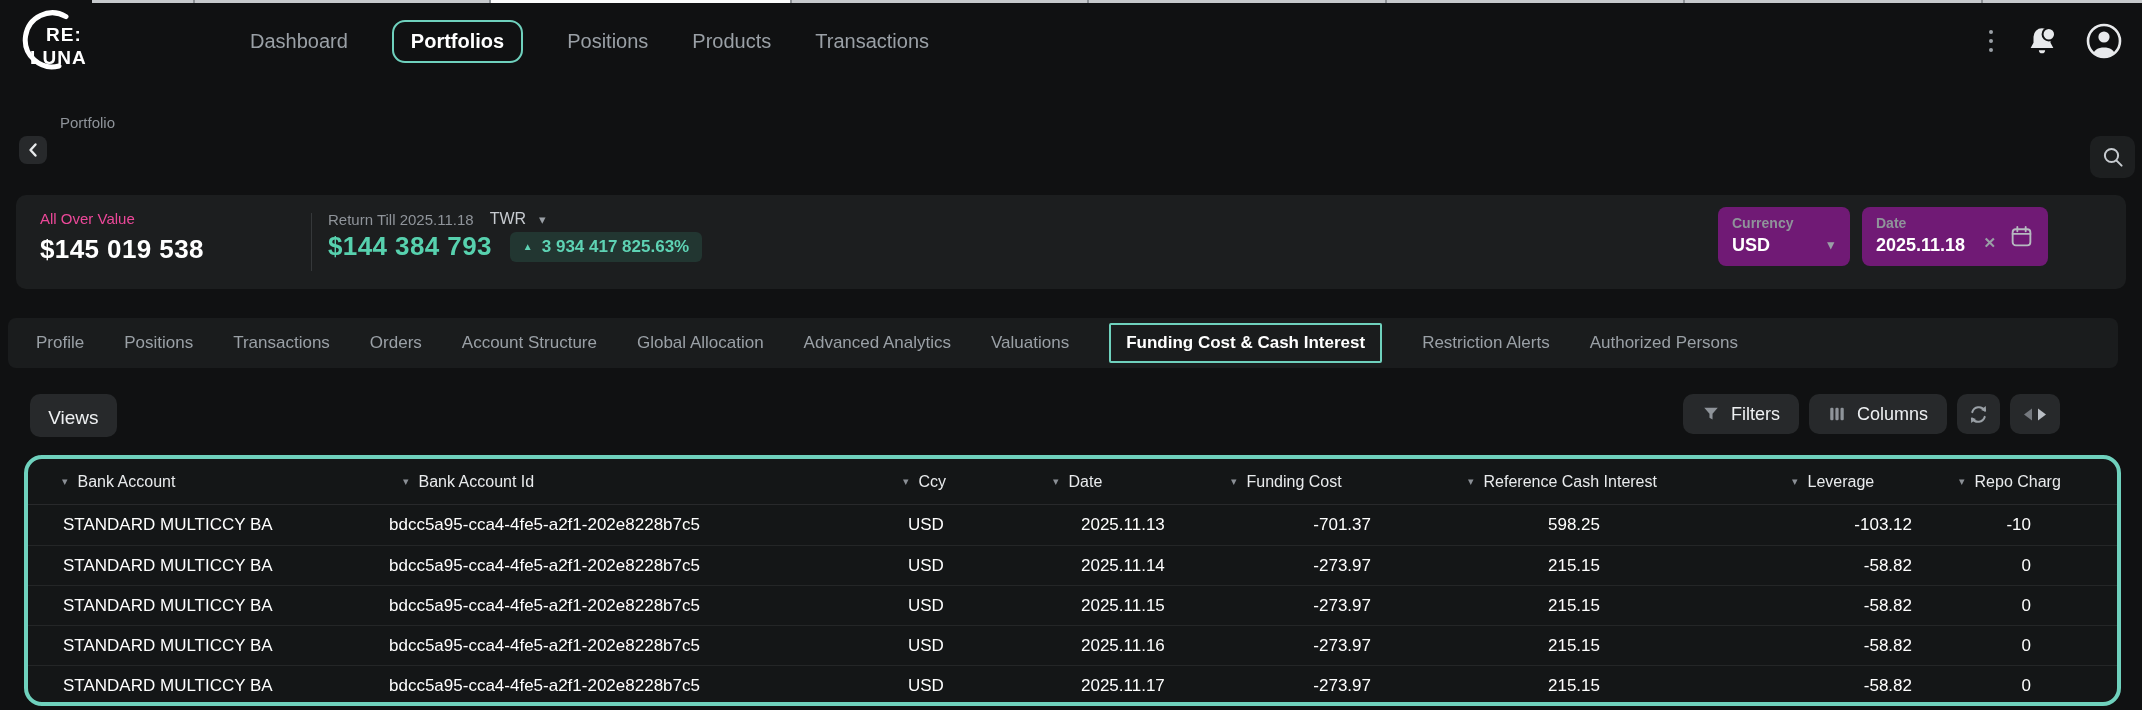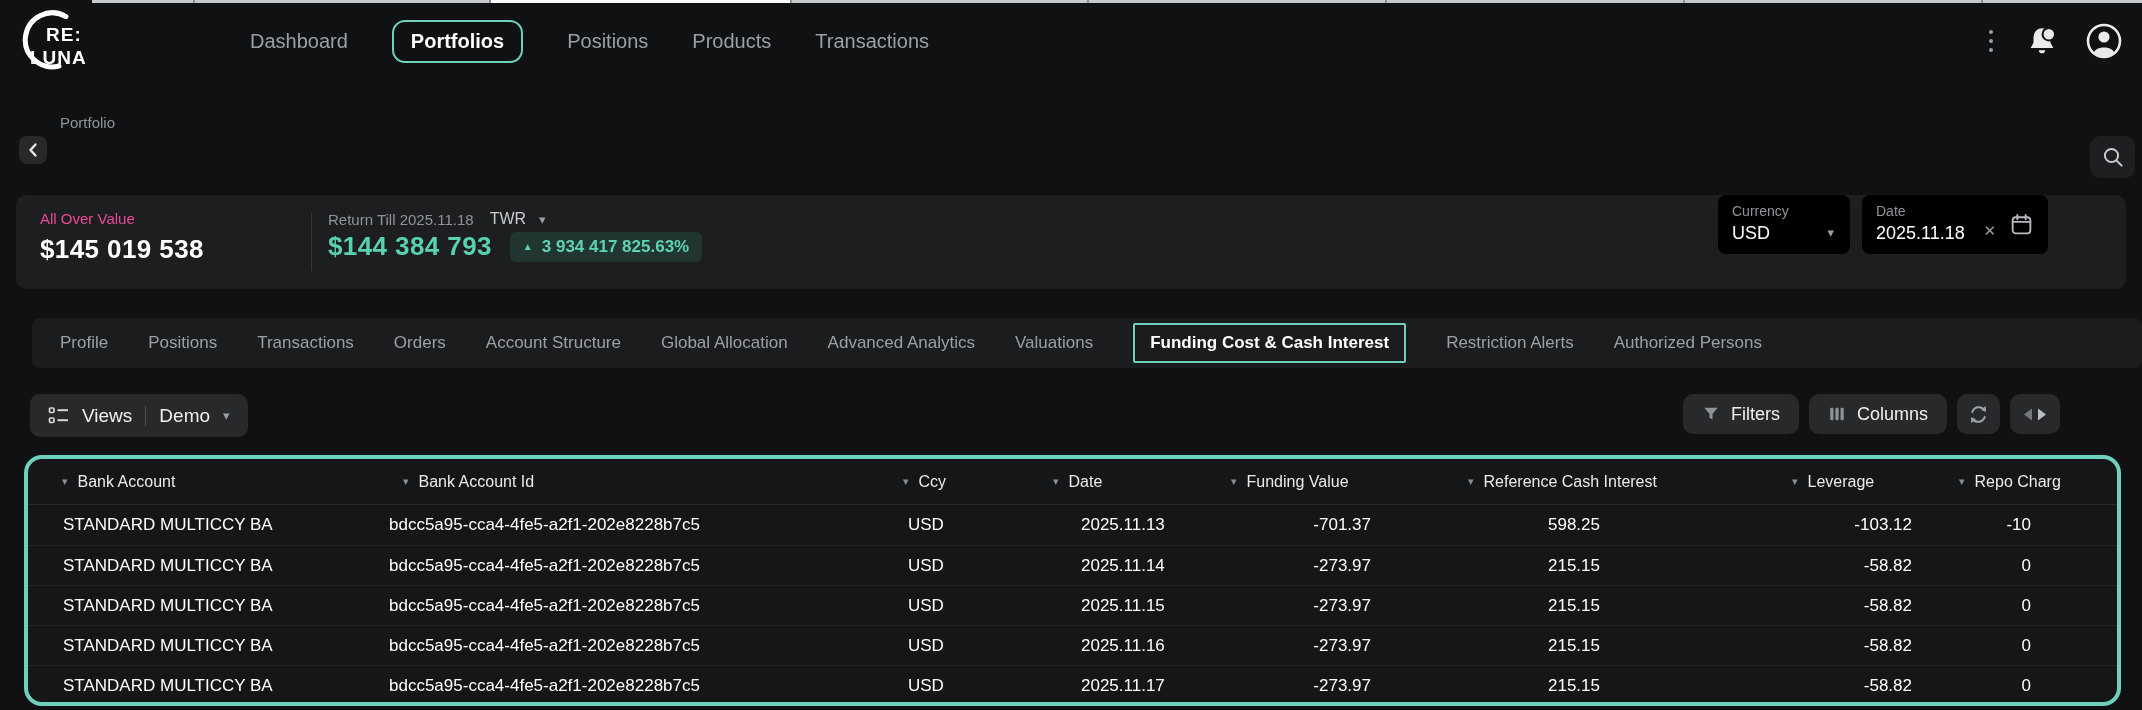--- a/index.html
+++ b/index.html
@@ -34,35 +34,35 @@
   .sum-value { font-size:26px; font-weight:bold; color:#ffffff; letter-spacing:.4px; white-space:nowrap; }
   .sum-divider { position:absolute; left:295px; top:18px; width:1px; height:58px; background:#35383a; }
   .sum-block2 { position:absolute; left:312px; top:15px; }
   .sum-row1 { display:flex; align-items:center; gap:16px; font-size:15px; color:#8f949a; }
   .twr { display:flex; align-items:center; gap:13px; color:#c7cbd0; font-size:16px; cursor:pointer; }
   .caret { color:#9aa0a6; font-size:13px; }
   .sum-row2 { display:flex; align-items:center; gap:18px; margin-top:3px; }
   .sum-value.teal { color:#57d1ae; }
   .badge { background:#223631; color:#5ed3b4; font-weight:bold; font-size:17px; border-radius:6px; padding:5px 13px; display:flex; align-items:center; gap:9px; white-space:nowrap; }
   .badge .up { font-size:10px; }
-  .ctrl-box { position:absolute; top:0; height:59px; background:#000000; border-radius:8px; padding:8px 14px; cursor:pointer; }
+  .ctrl-box { position:absolute; top:12px; height:59px; background:#701a75; border-radius:8px; padding:8px 14px; cursor:pointer;font-weight:bold; }
   .ctrl-label { font-size:14px; color:#8f949a; }
   .ctrl-value { font-size:18px; color:#ffffff; margin-top:4px; }
   .currency-box { left:1702px; width:132px; }
   .currency-box .caret { position:absolute; right:16px; top:30px; }
   .date-box { left:1846px; width:186px; }
   .date-clear { position:absolute; right:52px; top:27px; font-size:15px; color:#9aa0a6; cursor:pointer; }
   .date-cal { position:absolute; right:14px; top:17px; cursor:pointer; }
   
-  .tabbar { position:absolute; left:32px; top:318px; width:2110px; height:50px; background:#1a1c1d; border-radius:8px; display:flex; align-items:center; gap:40px; padding:0 28px; font-size:17px; color:#9aa0a6; }
+  .tabbar { position:absolute; left:8px; top:318px; width:2110px; height:50px; background:#1a1c1d; border-radius:8px; display:flex; align-items:center; gap:40px; padding:0 28px; font-size:17px; color:#9aa0a6; }
   .tab { white-space:nowrap; cursor:pointer; }
   .tab.active { color:#ffffff; font-weight:bold; border:2.5px solid #6fd1bd; border-radius:2px; padding:8px 15px; }
   
   .toolbar { position:absolute; top:392px; left:0; width:2142px; height:44px; }
-  .views-btn { position:absolute; left:30px; top:2px; height:43px; background:#27292b; border-radius:10px; display:flex; align-items:center; gap:13px; padding:0 18px; font-size:19px; color:#eef0f2; cursor:pointer; }
+  .views-btn { position:absolute; left:30px; top:2px; height:43px; background:#27292b; border-radius:10px; display:flex; align-items:center; gap:13px; padding:0 18px; font-size:19px; color:#eef0f2; cursor:pointer;flex-direction:column; }
   .views-sep { width:1px; height:20px; background:#4a4d50; }
   .right-tools { position:absolute; right:82px; top:2px; display:flex; align-items:center; gap:10px; height:40px;text-align:center; }
   .tool-btn { height:40px; background:#27292b; border-radius:10px; display:flex; align-items:center; gap:11px; padding:0 19px; font-size:18px; color:#eef0f2; cursor:pointer; }
   .tool-btn.square { padding:0 10px; }
   
   .table { position:absolute; left:24px; top:455px; width:2097px; height:251px; border:4px solid #6fd1bd; border-radius:18px; background:#141617; overflow:hidden; }
   .thead, .trow { display:grid; grid-template-columns:330px 505px 165px 175px 250px 320px 175px minmax(0,1fr); align-items:center; }
   .thead { height:46px; border-bottom:1px solid #28292b; font-size:16px; color:#e9ebed; }
   .th { display:flex; align-items:center; gap:10px; white-space:nowrap; overflow:hidden; cursor:pointer; }
   .sort { color:#8b9096; font-size:11px; }
@@ -258,21 +258,21 @@
     <div class="th c3">
         <span class="sort">▾</span>
         <span>Ccy</span>
       </div>
     <div class="th c4">
         <span class="sort">▾</span>
         <span>Date</span>
       </div>
     <div class="th c5">
         <span class="sort">▾</span>
-        <span>Funding Value</span>
+        <span>Funding Cost</span>
       </div>
     <div class="th c6">
         <span class="sort">▾</span>
         <span>Reference Cash Interest</span>
       </div>
     <div class="th c7">
         <span class="sort">▾</span>
         <span>Leverage</span>
       </div>
     <div class="th c8">

